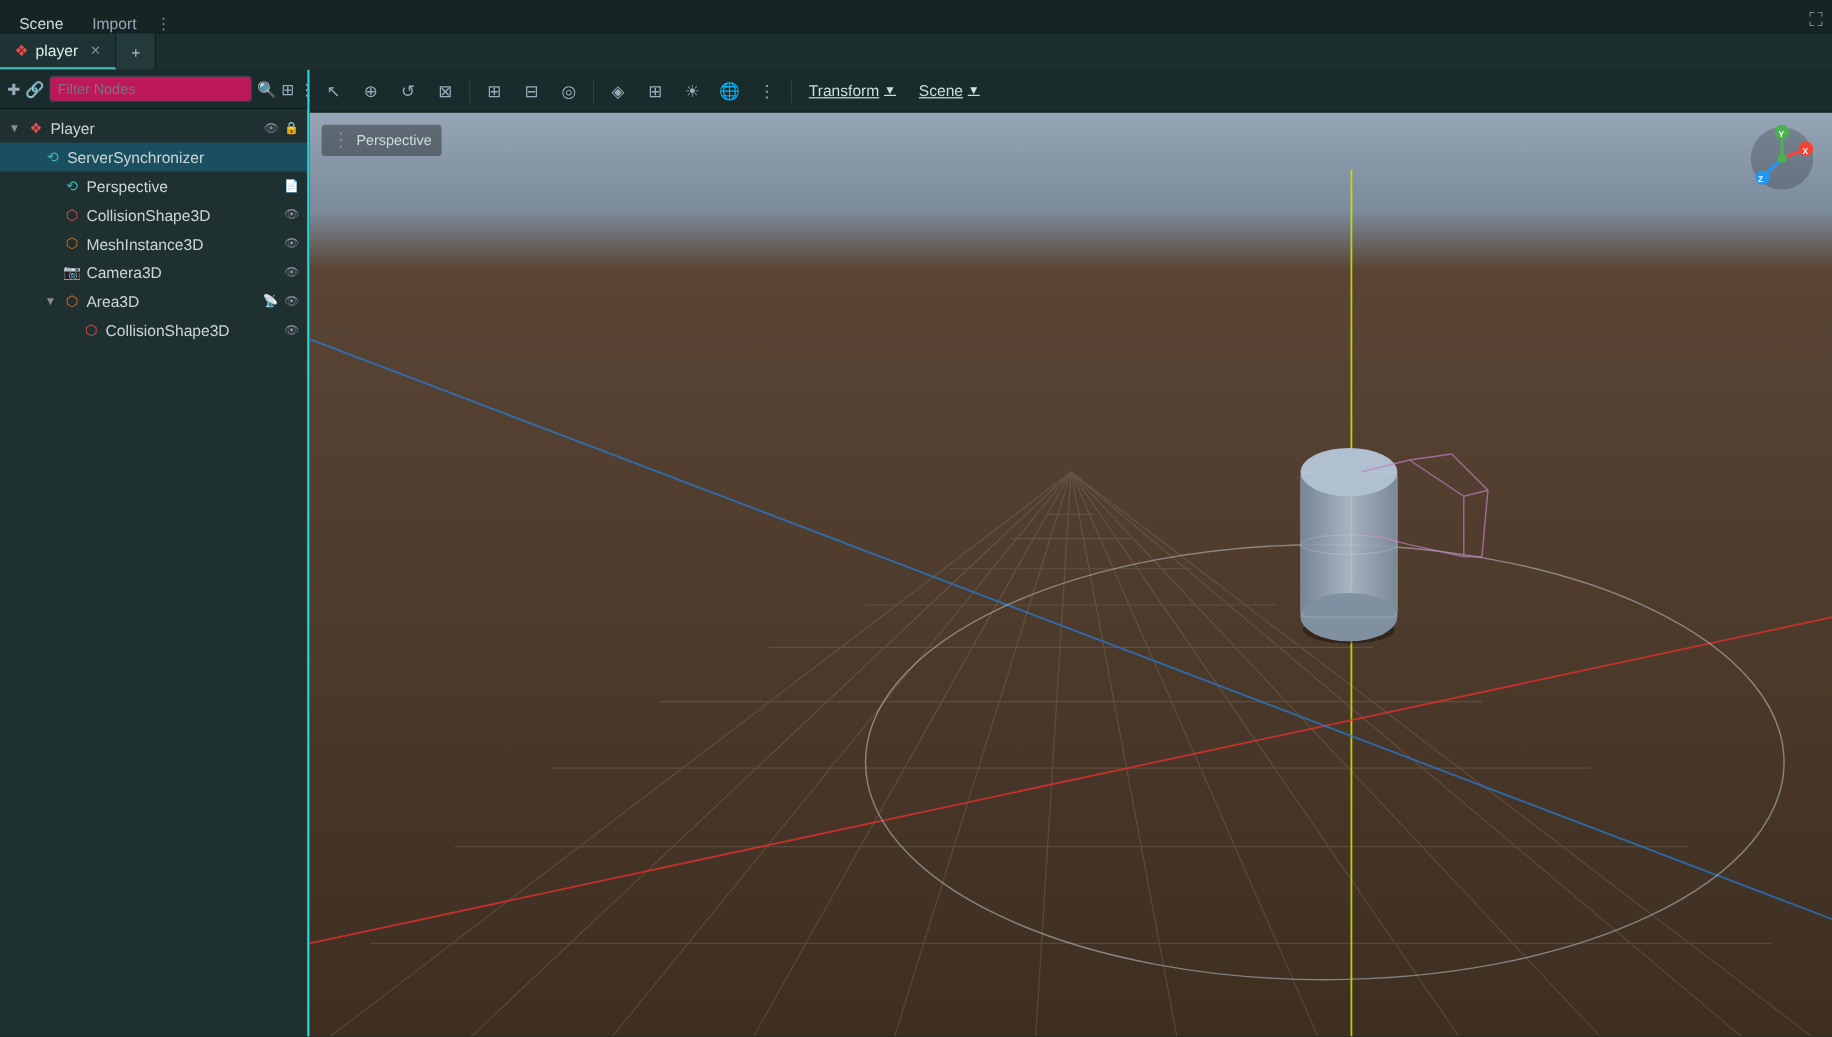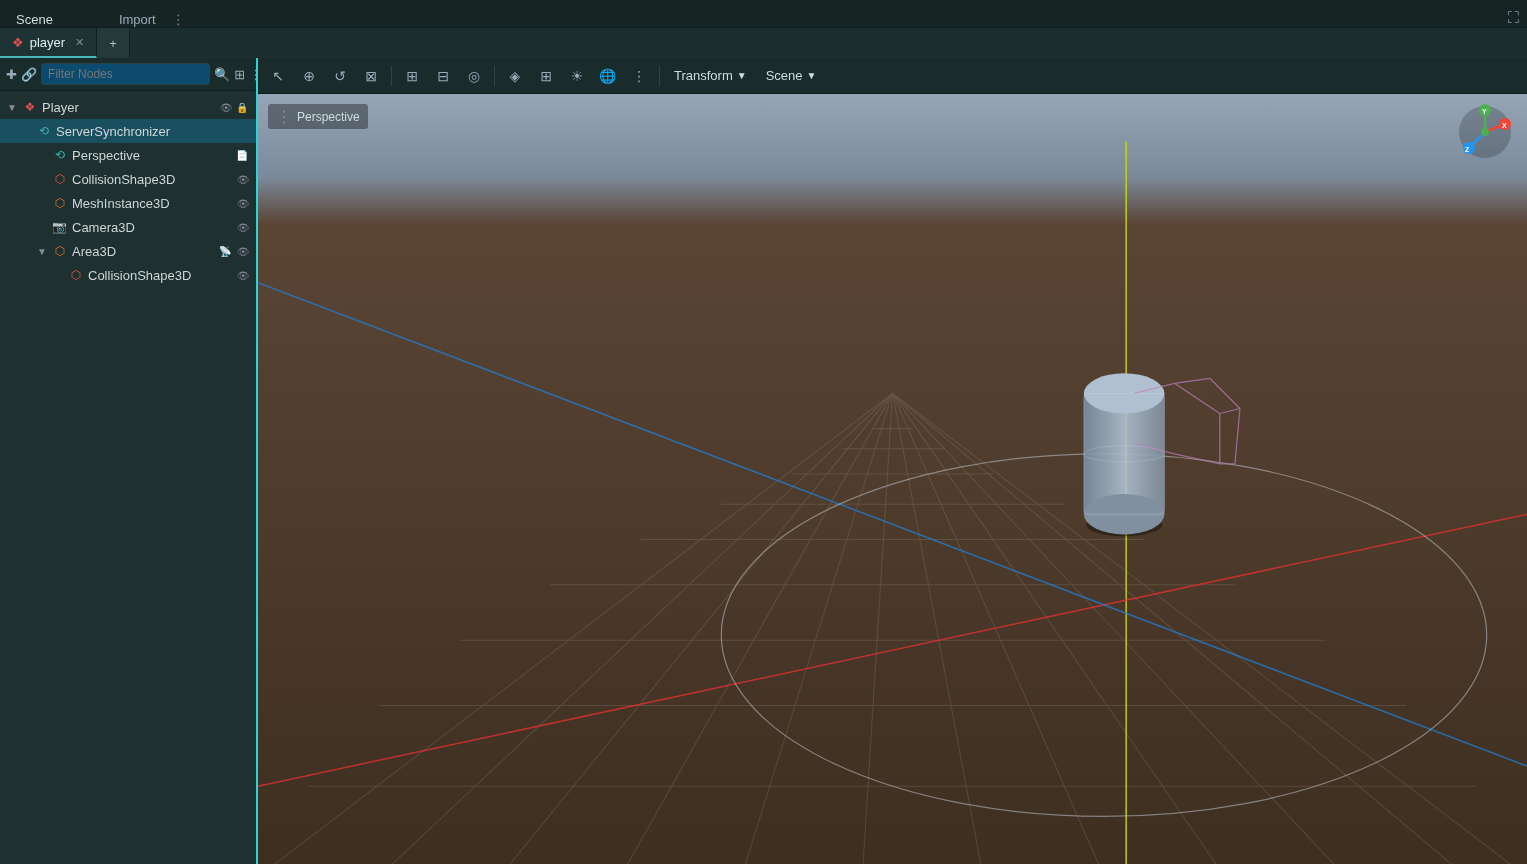--- a/index.html
+++ b/index.html
@@ -85,21 +85,21 @@
       display: inline-flex;
       align-items: center;
       justify-content: center;
       border-radius: 3px;
       cursor: pointer;
       color: #9ab;
       font-size: 13px;
     }
     .filter-input {
       flex: 1;
-      background: #0c4a6e;
+      background: #be185d;
       border: 1px solid #2a4444;
       border-radius: 3px;
       color: #cdd;
       padding: 2px 6px;
       font-size: 12px;
       height: 22px;
     }
     .scene-tree {
       flex: 1;
       overflow-y: auto;
@@ -197,20 +197,21 @@
       padding: 3px 8px;
       height: 26px;
       display: inline-flex;
       align-items: center;
       justify-content: center;
       border-radius: 3px;
       cursor: pointer;
       color: #cdd;
       font-size: 13px;
       gap: 4px;
+      text-decoration: underline;
     }
 
     
     .viewport-canvas {
       flex: 1;
       position: relative;
       overflow: hidden;
       background: linear-gradient(180deg, #9aaabb 0%, #7b8a9a 8%, #4a3a30 15%, #3d2e20 100%);
     }
 
@@ -251,21 +252,21 @@
     .icon-orange { color: #e07030; }
     .icon-teal { color: #40b0b0; }
   </style>
 </head>
 <body>
 
 <div class="top-bar" style="height:28px; background:#162424;">
   <span style="padding:0 8px;cursor:pointer;color:#cdd;">
     <span>Scene</span>
   </span>
-  <span style="padding:0 8px;cursor:pointer;color:#9ab;margin-left:42px;">
+  <span style="padding:0 8px;cursor:pointer;color:#9ab;">
     <span>Import</span>
   </span>
   <span style="color:#889;cursor:pointer;">⋮</span>
   <span style="flex:1;"></span>
   <span style="color:#889;cursor:pointer;font-size:16px;">⛶</span>
 </div>
 
 <div class="top-tabs-row">
   <div class="scene-tab active">
     <span style="color:#e05050;font-size:13px;">❖</span>

